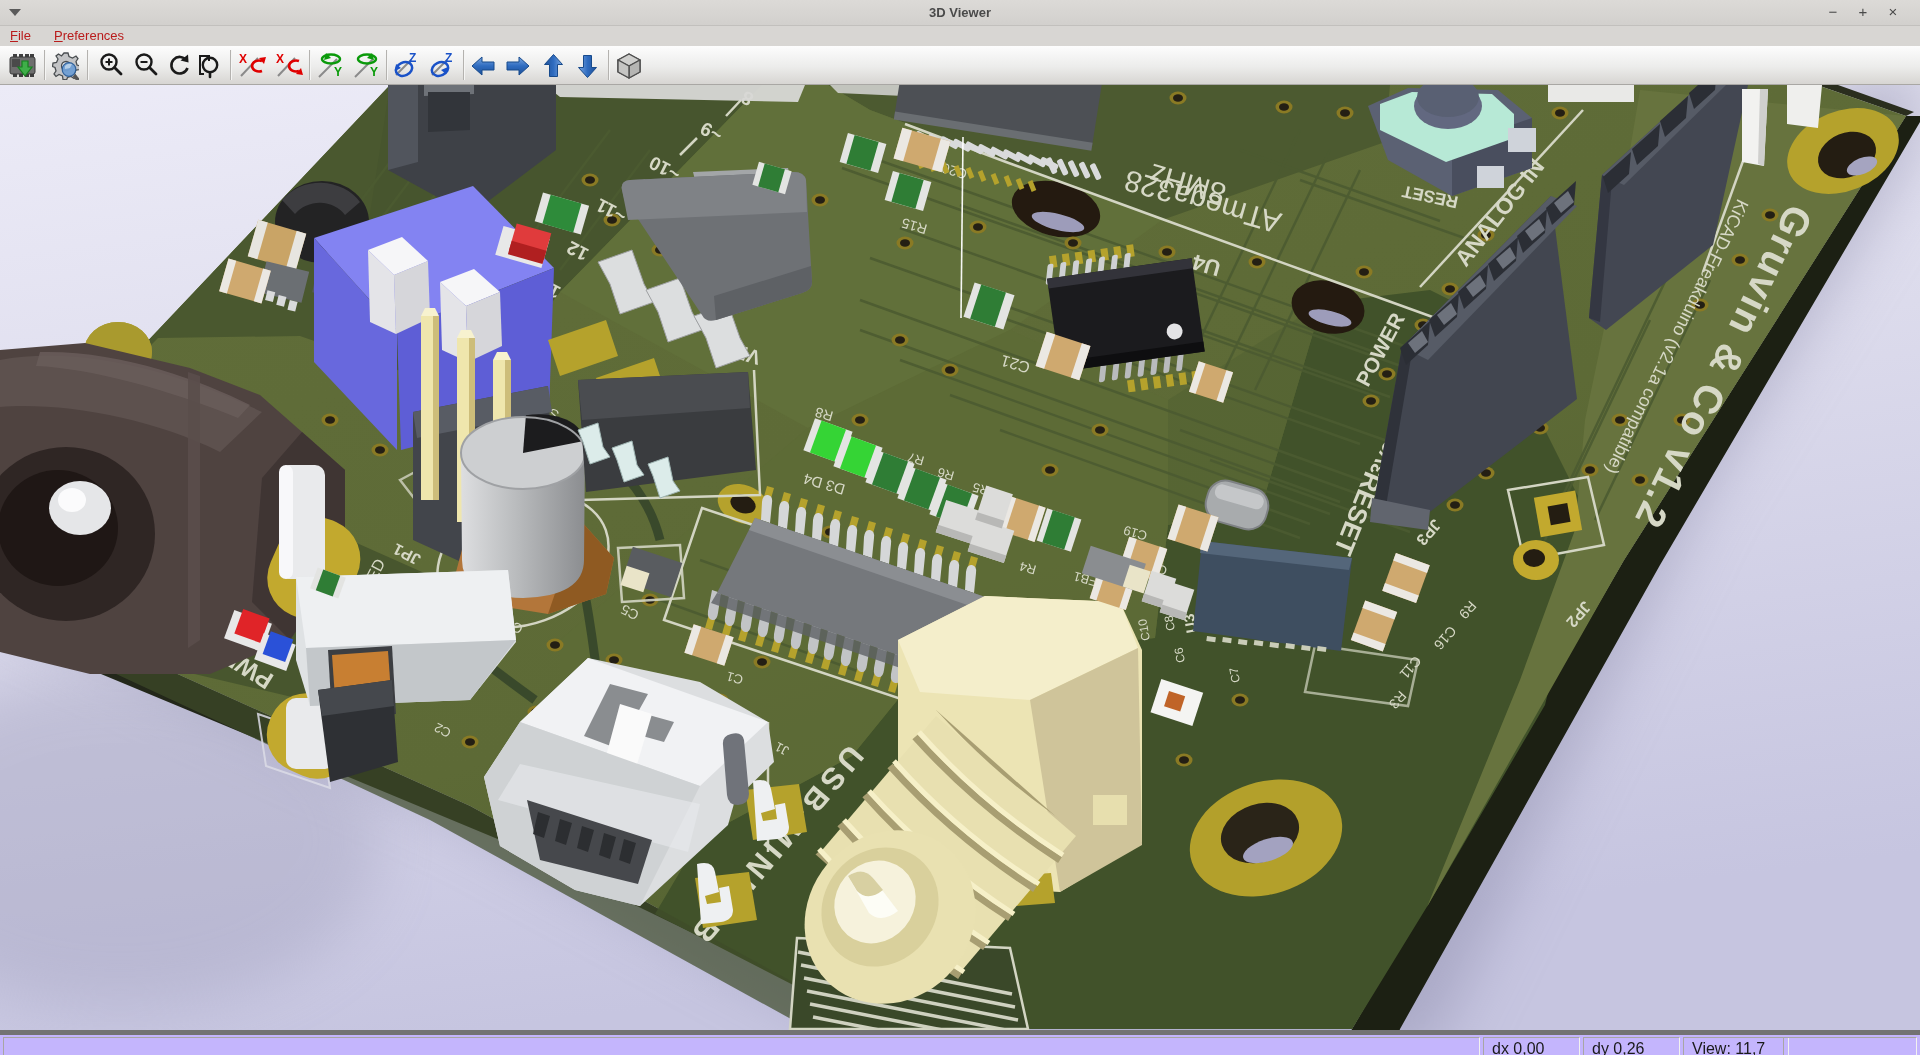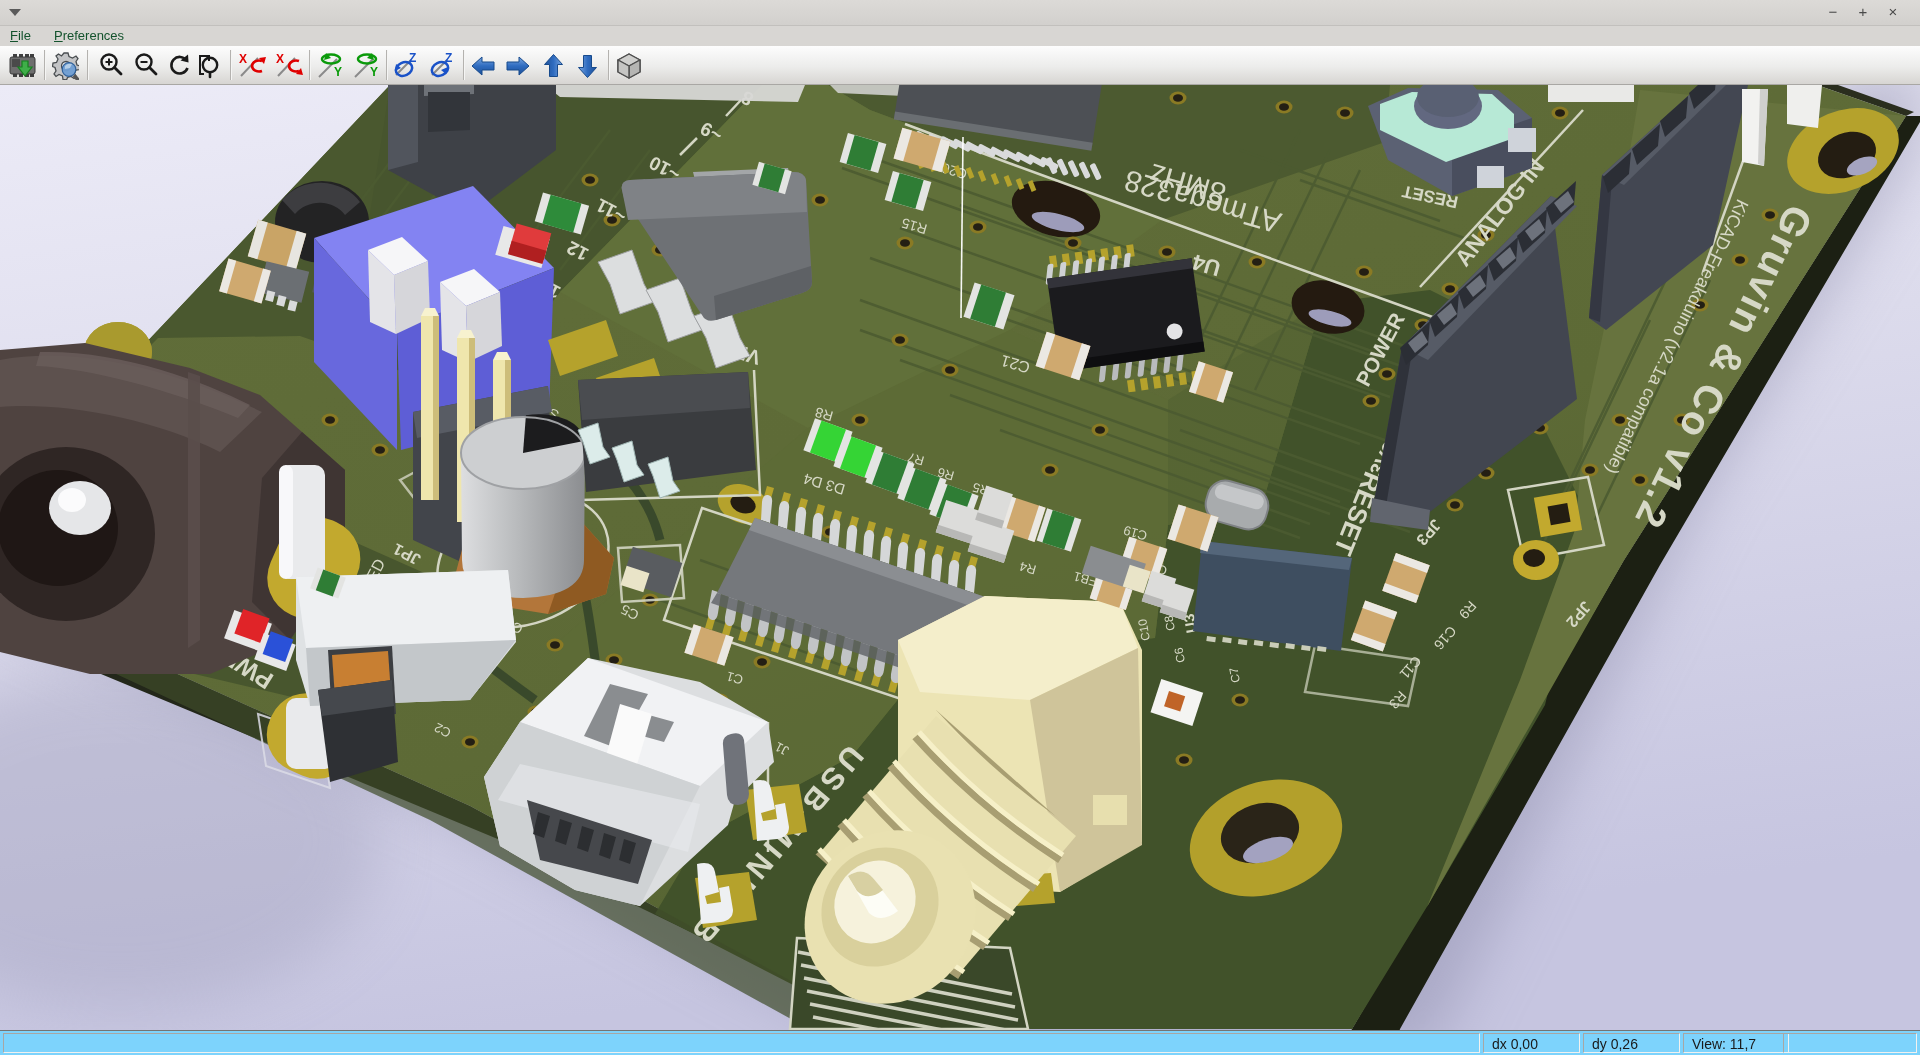--- a/index.html
+++ b/index.html
@@ -9,39 +9,40 @@
     background:linear-gradient(#dcdad7,#d2d0cd); border-bottom:1px solid #c2c0bd; }
   #titlebar .tri { position:absolute; left:9px; top:9px; width:0; height:0;
     border-left:6px solid transparent; border-right:6px solid transparent;
     border-top:7px solid #5a5a5a; }
   #titlebar .title { position:absolute; left:0; right:0; top:5px; text-align:center;
     font-size:13px; font-weight:bold; color:#4a4a4a; }
   #titlebar .wbtns { position:absolute; right:12px; top:3px; font-size:15px;
     color:#4a4a4a; letter-spacing:0; }
   #titlebar .wbtns span { display:inline-block; width:30px; text-align:center; }
   #menubar { position:absolute; left:0; top:26px; width:1920px; height:20px;
-    background:#d8d6d3; font-size:13px; color:#14532d; }
+    background:#d8d6d3; font-size:13px; color:#b91c1c; }
   #menubar span { position:absolute; top:2px; }
   #menubar u { text-decoration:underline; }
   #toolbar { position:absolute; left:0; top:46px; width:1920px; height:39px;
     background:linear-gradient(#fdfdfd 0%,#ececeb 55%,#d7d5d2 100%);
     border-bottom:1px solid #a9a7a4; }
   #toolbar svg.ic { position:absolute; top:6px; }
   #toolbar .sep { position:absolute; top:4px; width:1px; height:30px; background:#b4b2af;
     box-shadow:1px 0 0 #f5f5f4; }
   #view { position:absolute; left:0; top:85px; width:1920px; height:945px; }
   #statusbar { position:absolute; left:0; top:1030px; width:1920px; height:25px;
-    background:#7dd3fc; border-top:1px solid #737373; font-size:14px; color:#1a1a1a; }
+    background:#c4b5fd; border-top:5px solid #737373; font-size:16px; color:#1a1a1a; }
   #statusbar .cell { position:absolute; top:2px; height:20px; padding:2px 0 0 8px;
     border:1px solid; border-color:#a8a6a3 #f2f1ef #f2f1ef #a8a6a3; }
 </style>
 </head>
 <body>
 <div id="titlebar">
   <div class="tri"></div>
+  <div class="title">3D Viewer</div>
   <div class="wbtns"><span>−</span><span>+</span><span>×</span></div>
 </div>
 <div id="menubar">
   <span style="left:10px"><u>F</u>ile</span>
   <span style="left:54px"><u>P</u>references</span>
 </div>
 <div id="toolbar">
 <svg class="ic" style="left:9px" width="27" height="28" viewBox="0 0 27 28">
 <g fill="#3f3f3f">
         <rect x="4" y="2" width="4" height="5"></rect>

